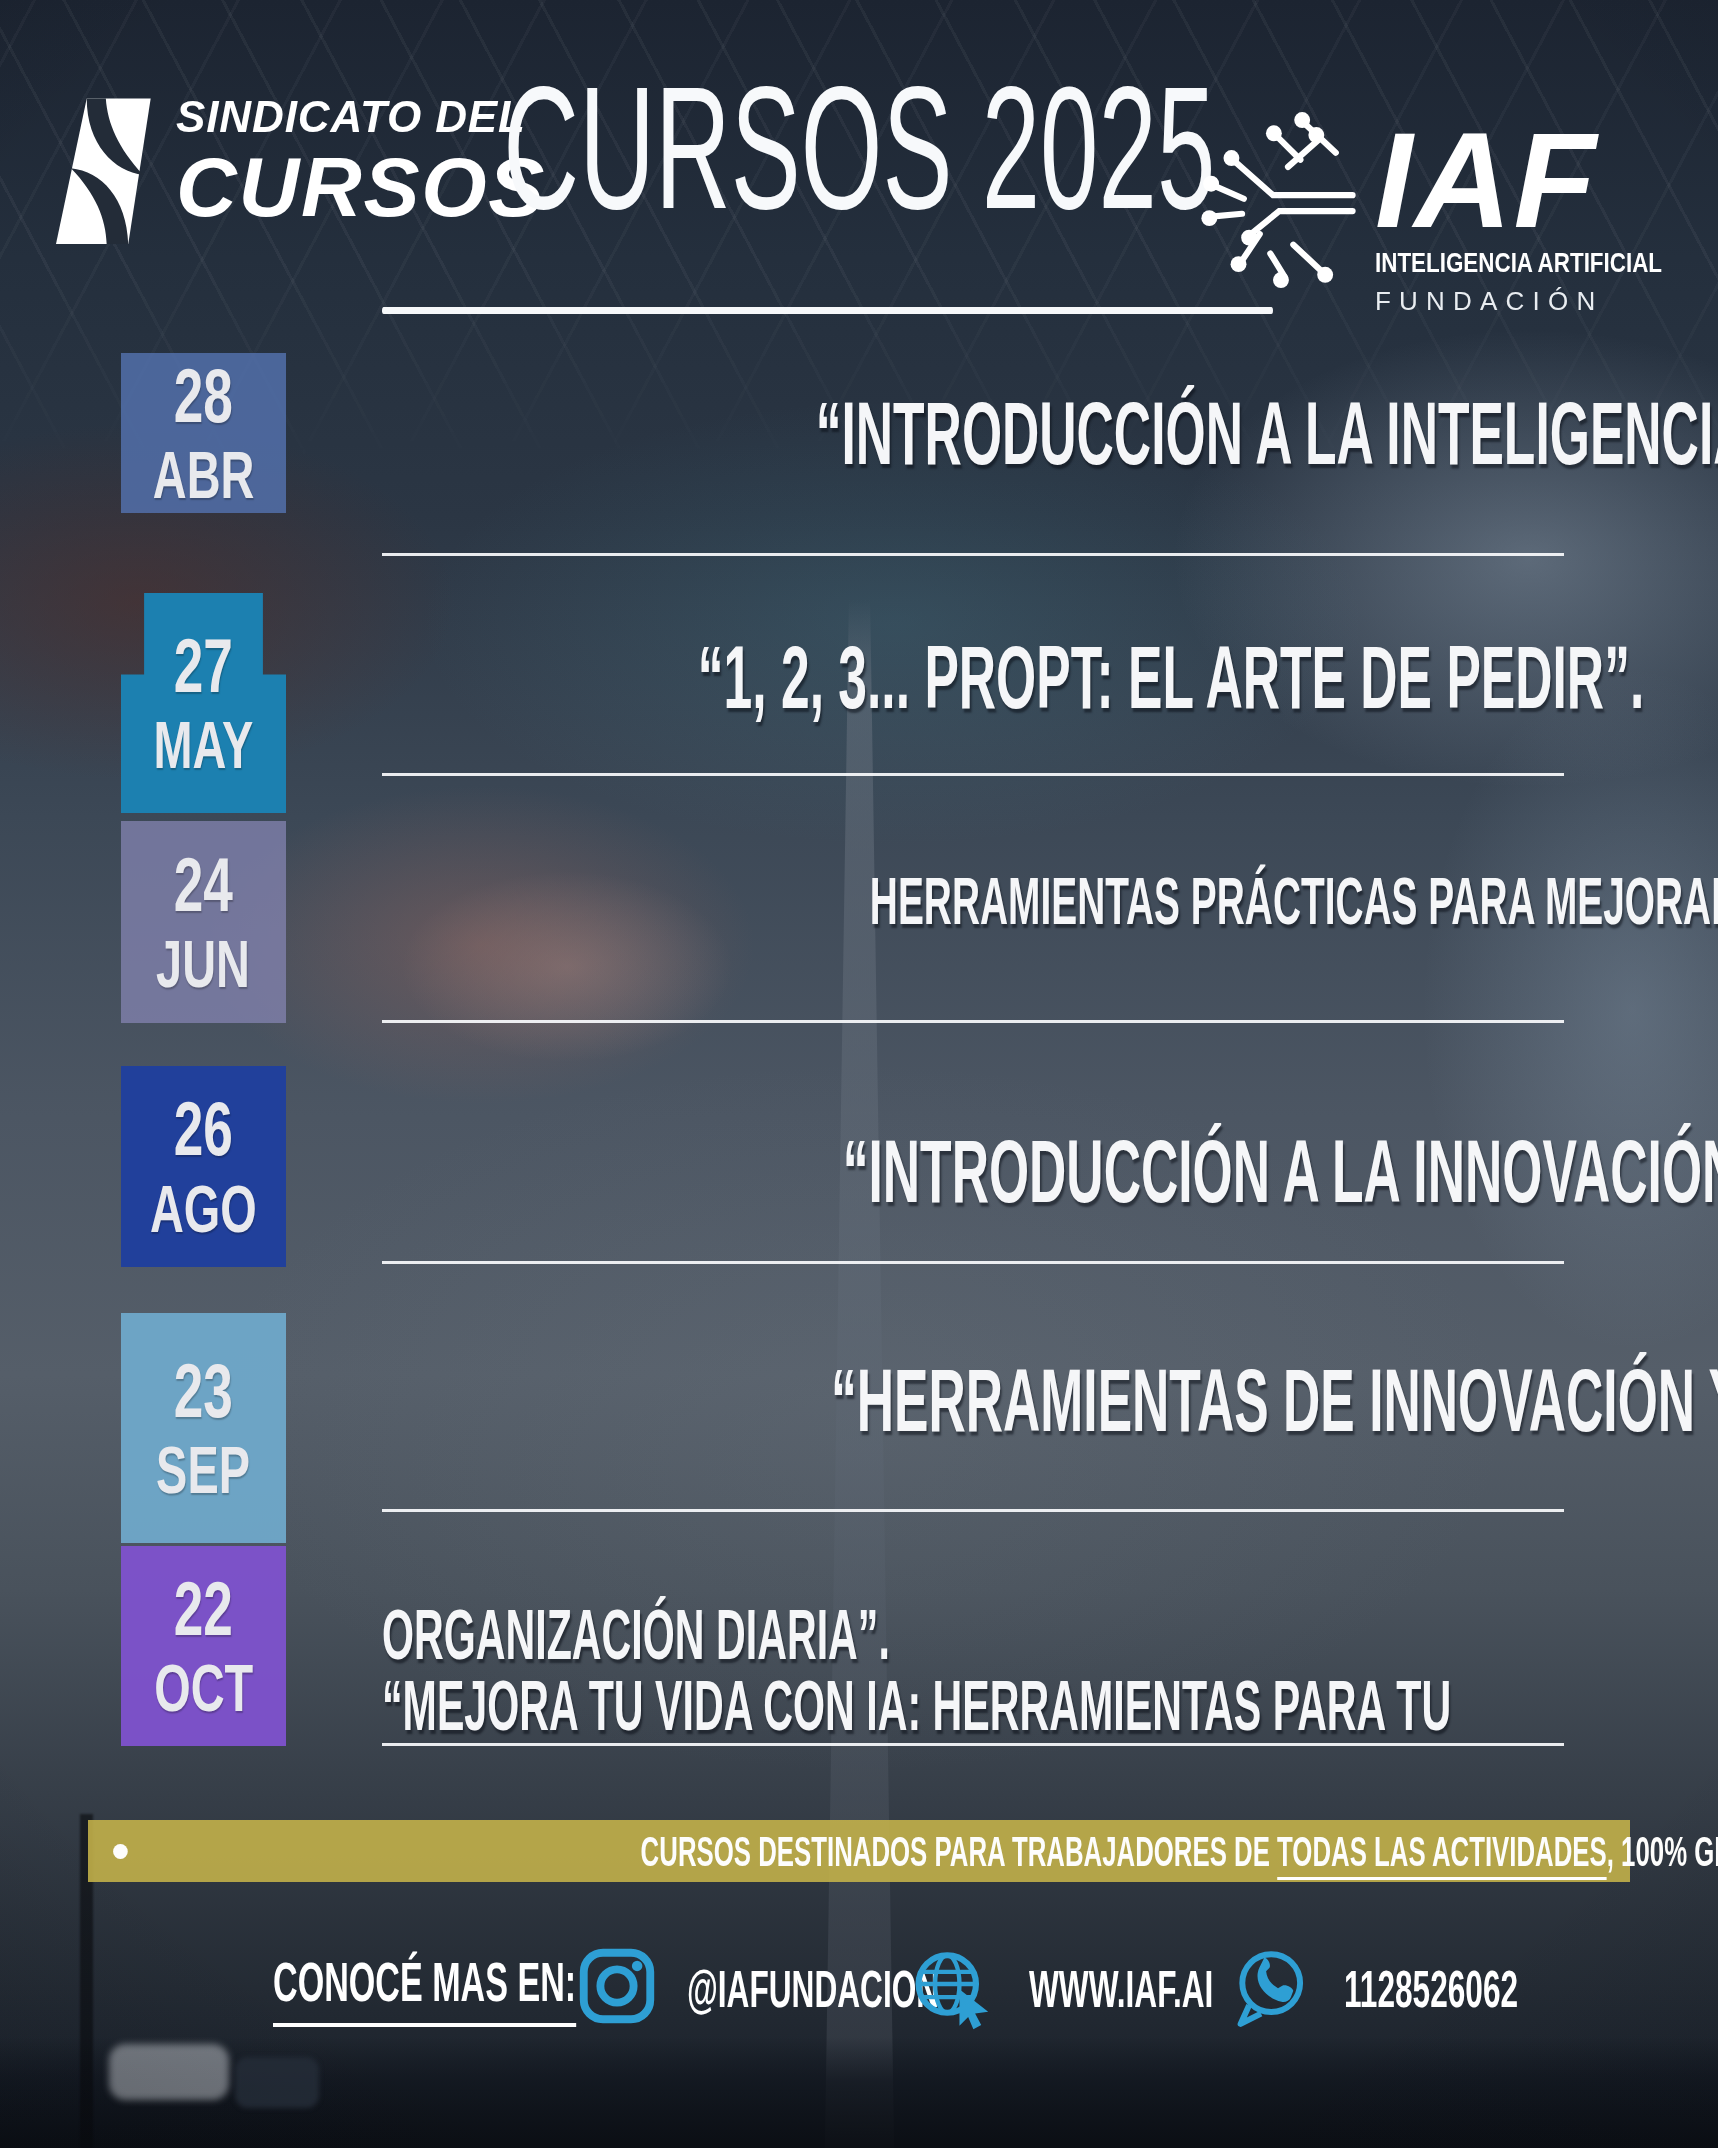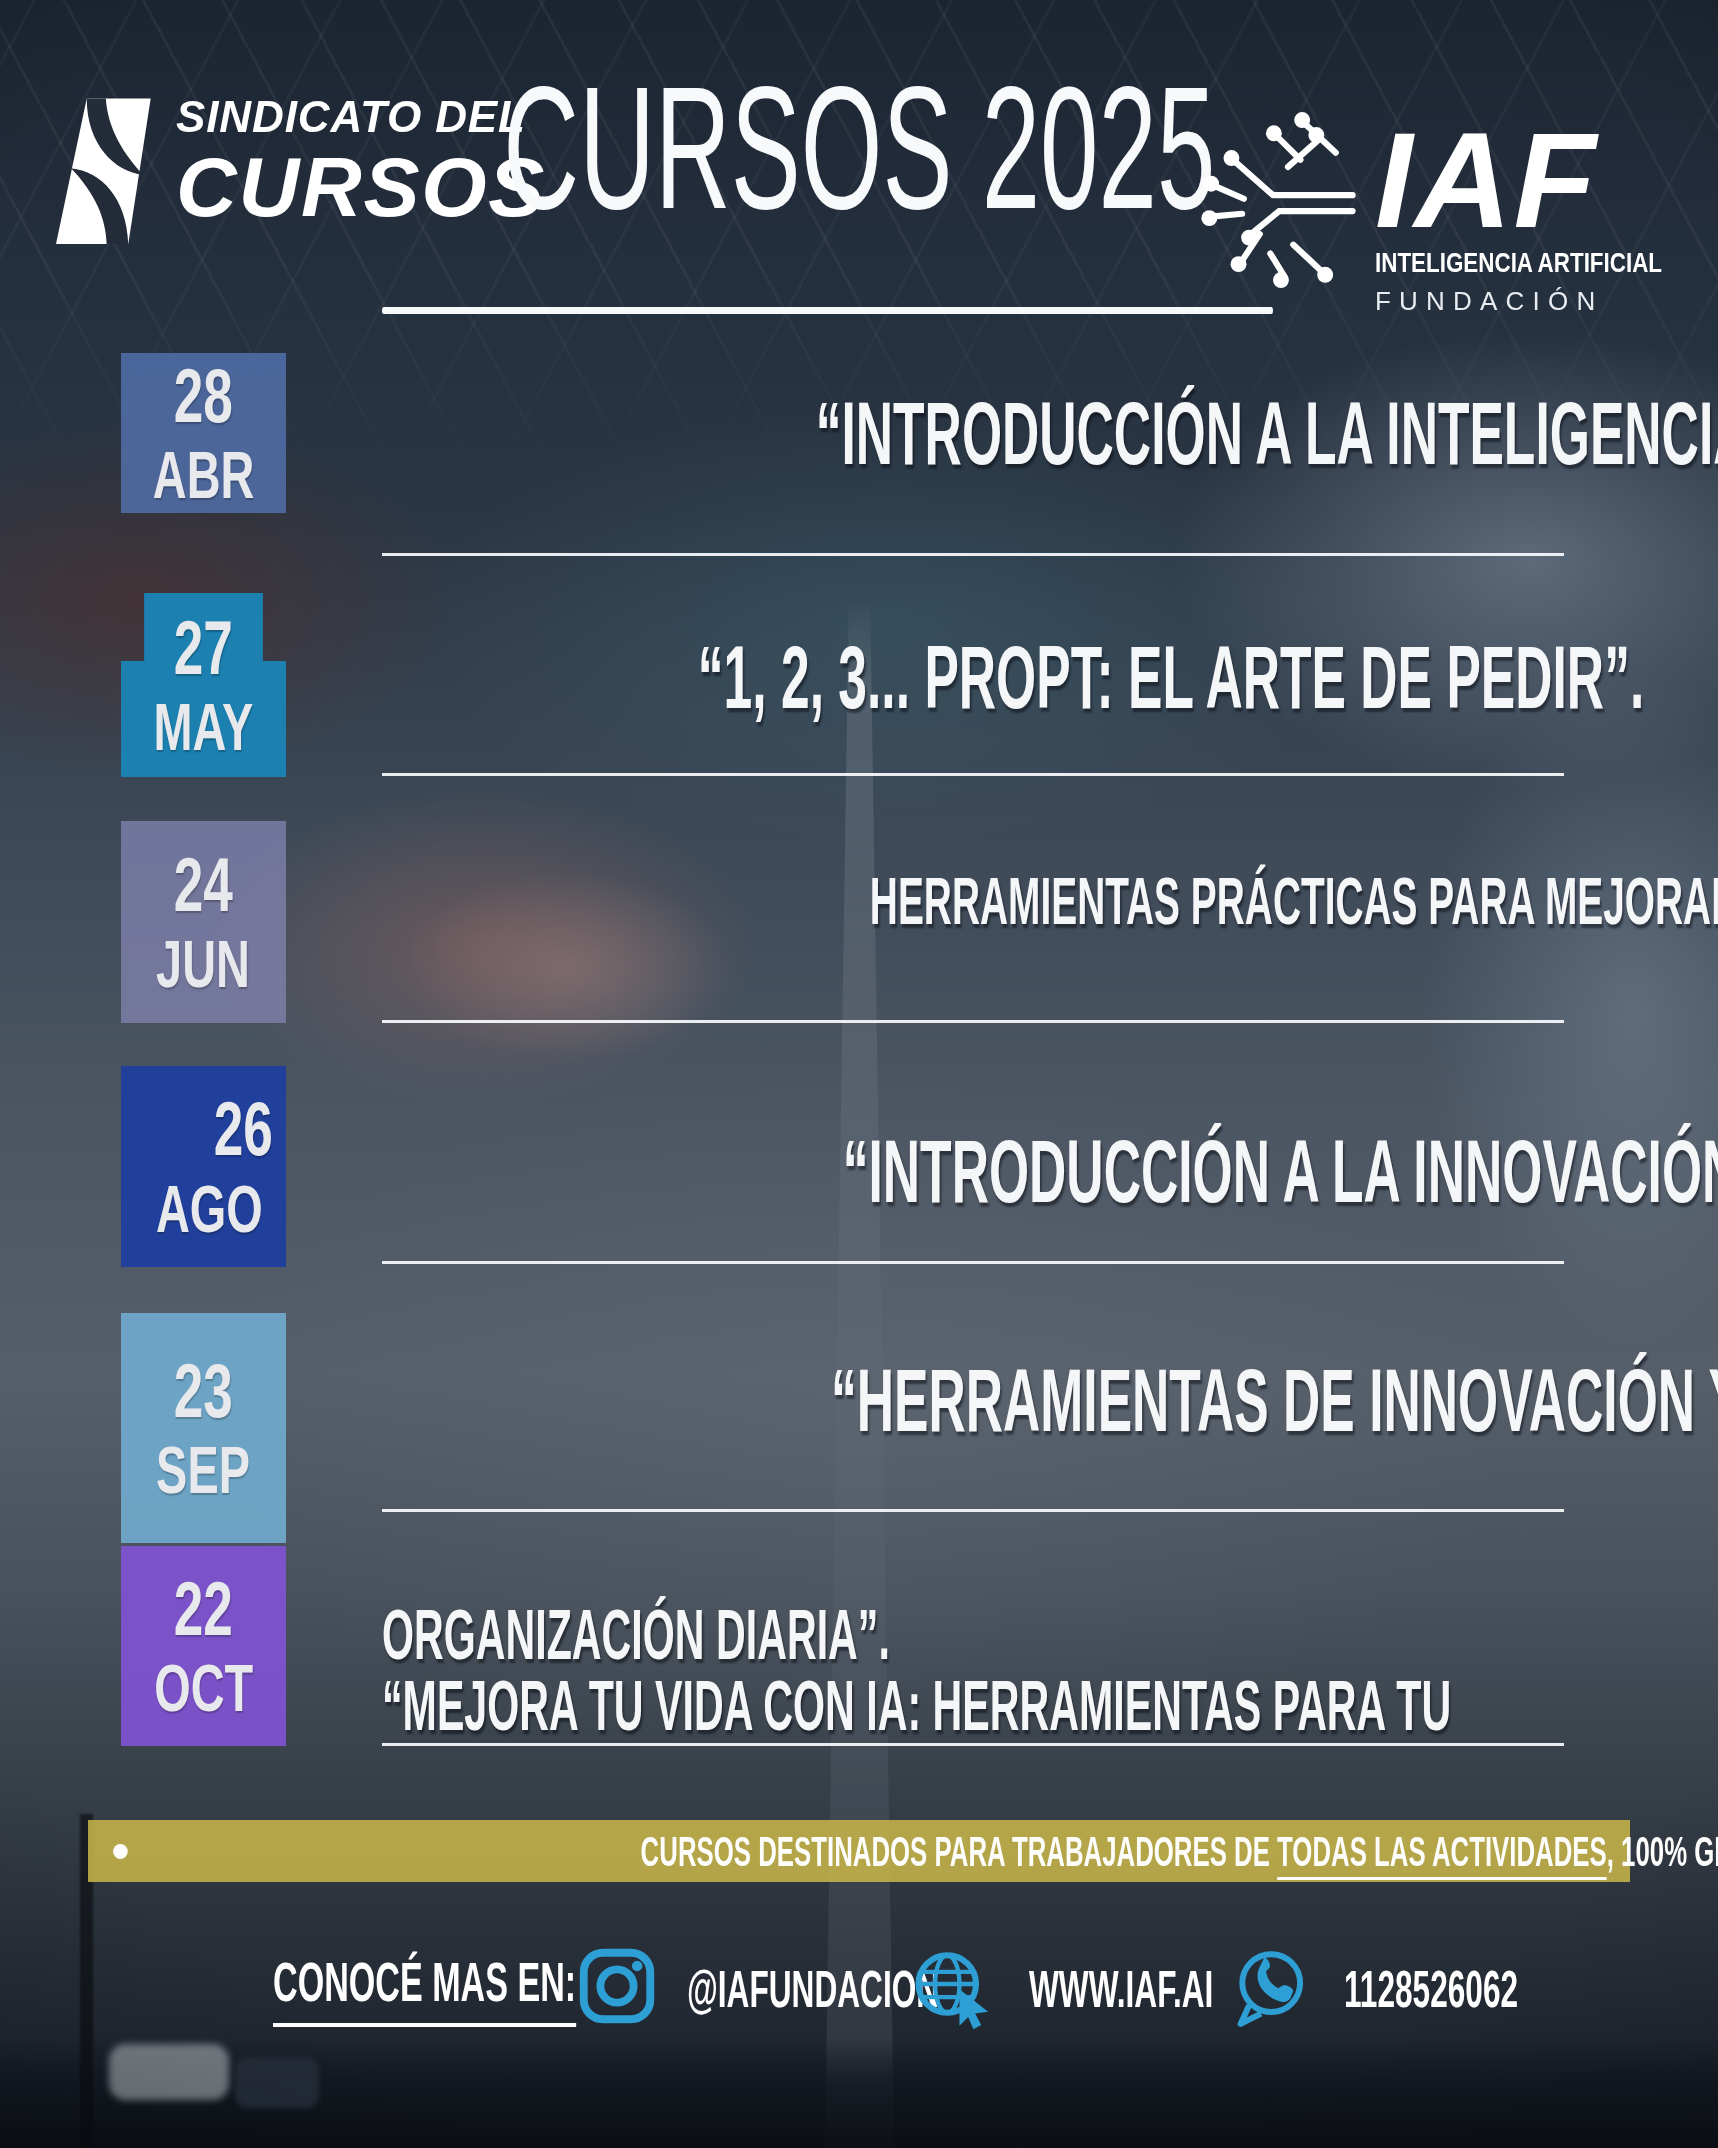--- a/index.html
+++ b/index.html
@@ -143,39 +143,39 @@
 
   <div class="badge" style="top: 353px; height: 160px; background: rgba(82, 112, 170, 0.85);">
     <span class="day cx">28</span>
     <span class="month cx">ABR</span>
   </div>
   <div class="course-title" style="top:389px;">
     <span class="t-line"><span class="cx" style="font-size:89px;">“INTRODUCCIÓN A LA INTELIGENCIA ARTIFICIAL”.</span></span>
   </div>
   <div class="divider" style="top:553px;"></div>
 
-  <div class="badge stepped" style="top: 593px; height: 184px; background: rgb(28, 128, 176);">
+  <div class="badge stepped" style="top: 593px; height: 220px; background: rgb(28, 128, 176);">
     <span class="day cx">27</span>
     <span class="month cx">MAY</span>
   </div>
   <div class="course-title" style="top:633px;">
     <span class="t-line"><span class="cx" style="font-size:89px;">“1, 2, 3... PROPT: EL ARTE DE PEDIR”.</span></span>
   </div>
   <div class="divider" style="top:773px;"></div>
 
   <div class="badge" style="top: 821px; height: 202px; background: rgba(132, 132, 178, 0.75);">
     <span class="day cx">24</span>
     <span class="month cx">JUN</span>
   </div>
   <div class="course-title" style="top:829px;">
     <span class="t-line" style="margin-top:38px;"><span class="cx" style="font-size:67px;">HERRAMIENTAS PRÁCTICAS PARA MEJORAR TU DESEMPEÑO LABORAL”.</span></span>
   </div>
   <div class="divider" style="top:1020px;"></div>
 
-  <div class="badge" style="top: 1066px; height: 201px; background: rgb(33, 64, 155); align-items: flex-end;">
+  <div class="badge" style="top: 1066px; height: 201px; background: rgb(33, 64, 155);">
     <span class="day cx">26</span>
     <span class="month cx">AGO</span>
   </div>
   <div class="course-title" style="top:1127px;">
     <span class="t-line"><span class="cx" style="font-size:89px;">“INTRODUCCIÓN A LA INNOVACIÓN Y CREATIVIDAD”.</span></span>
   </div>
   <div class="divider" style="top:1261px;"></div>
 
   <div class="badge" style="top: 1313px; height: 230px; background: rgba(112, 170, 205, 0.92);">
     <span class="day cx">23</span>

